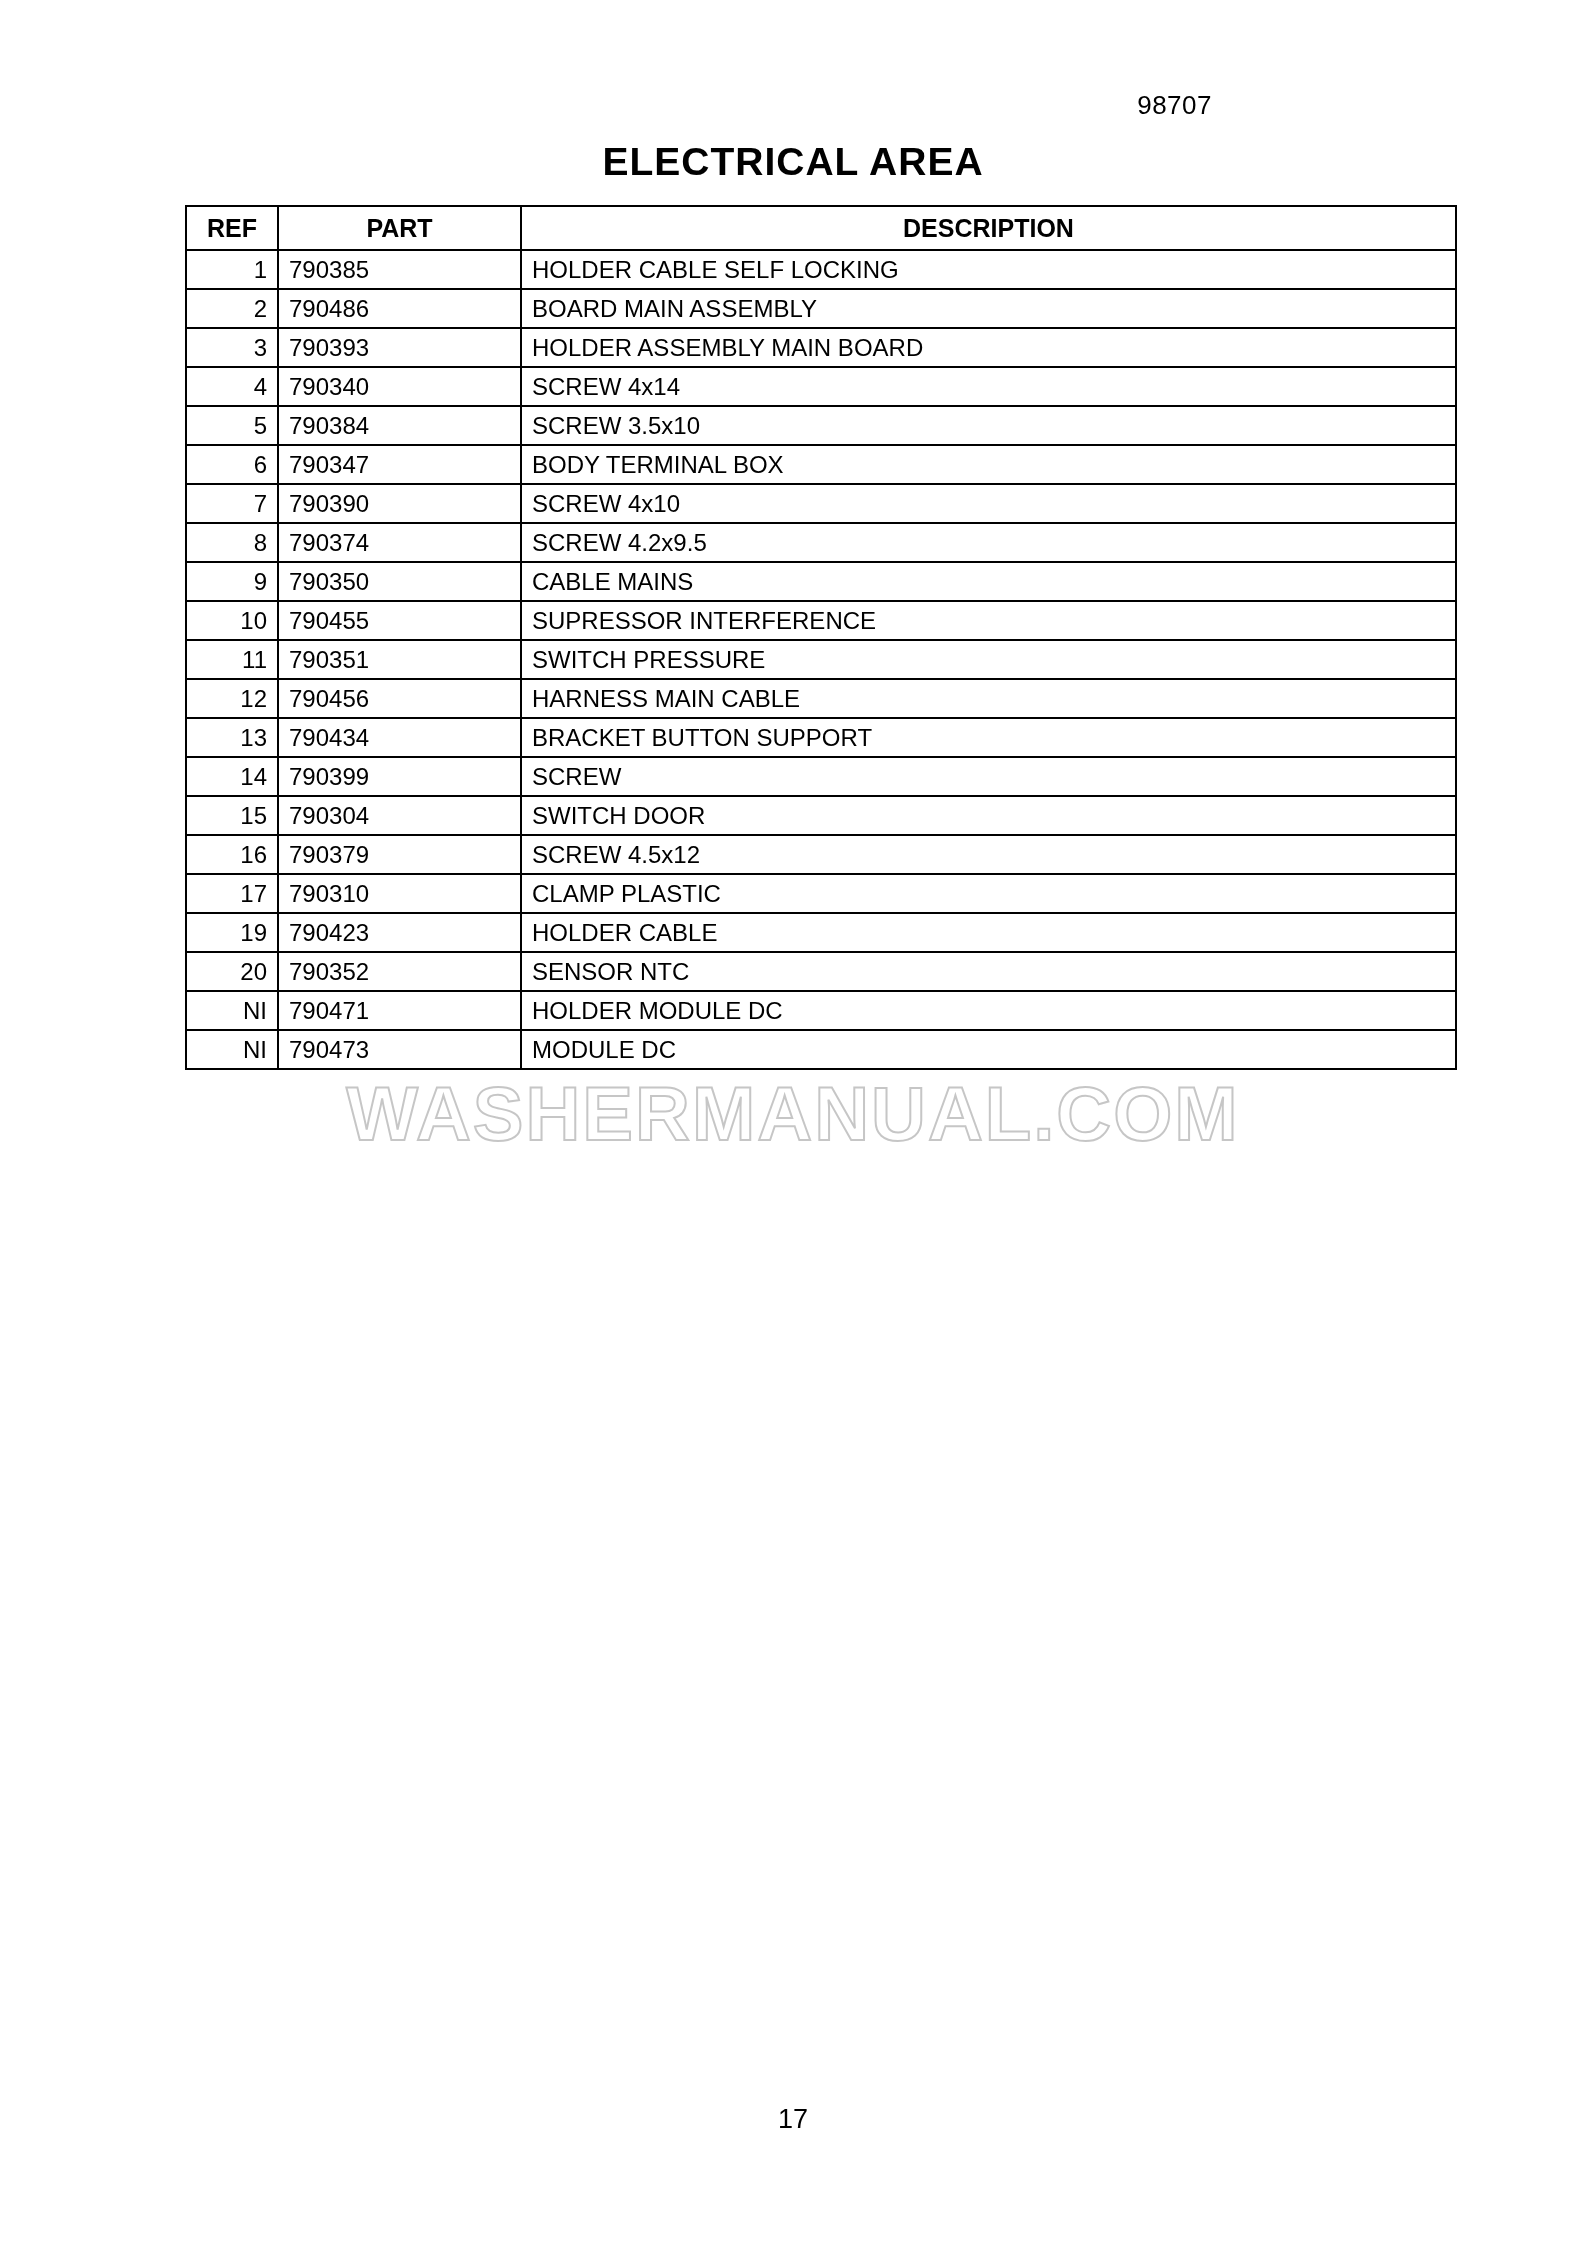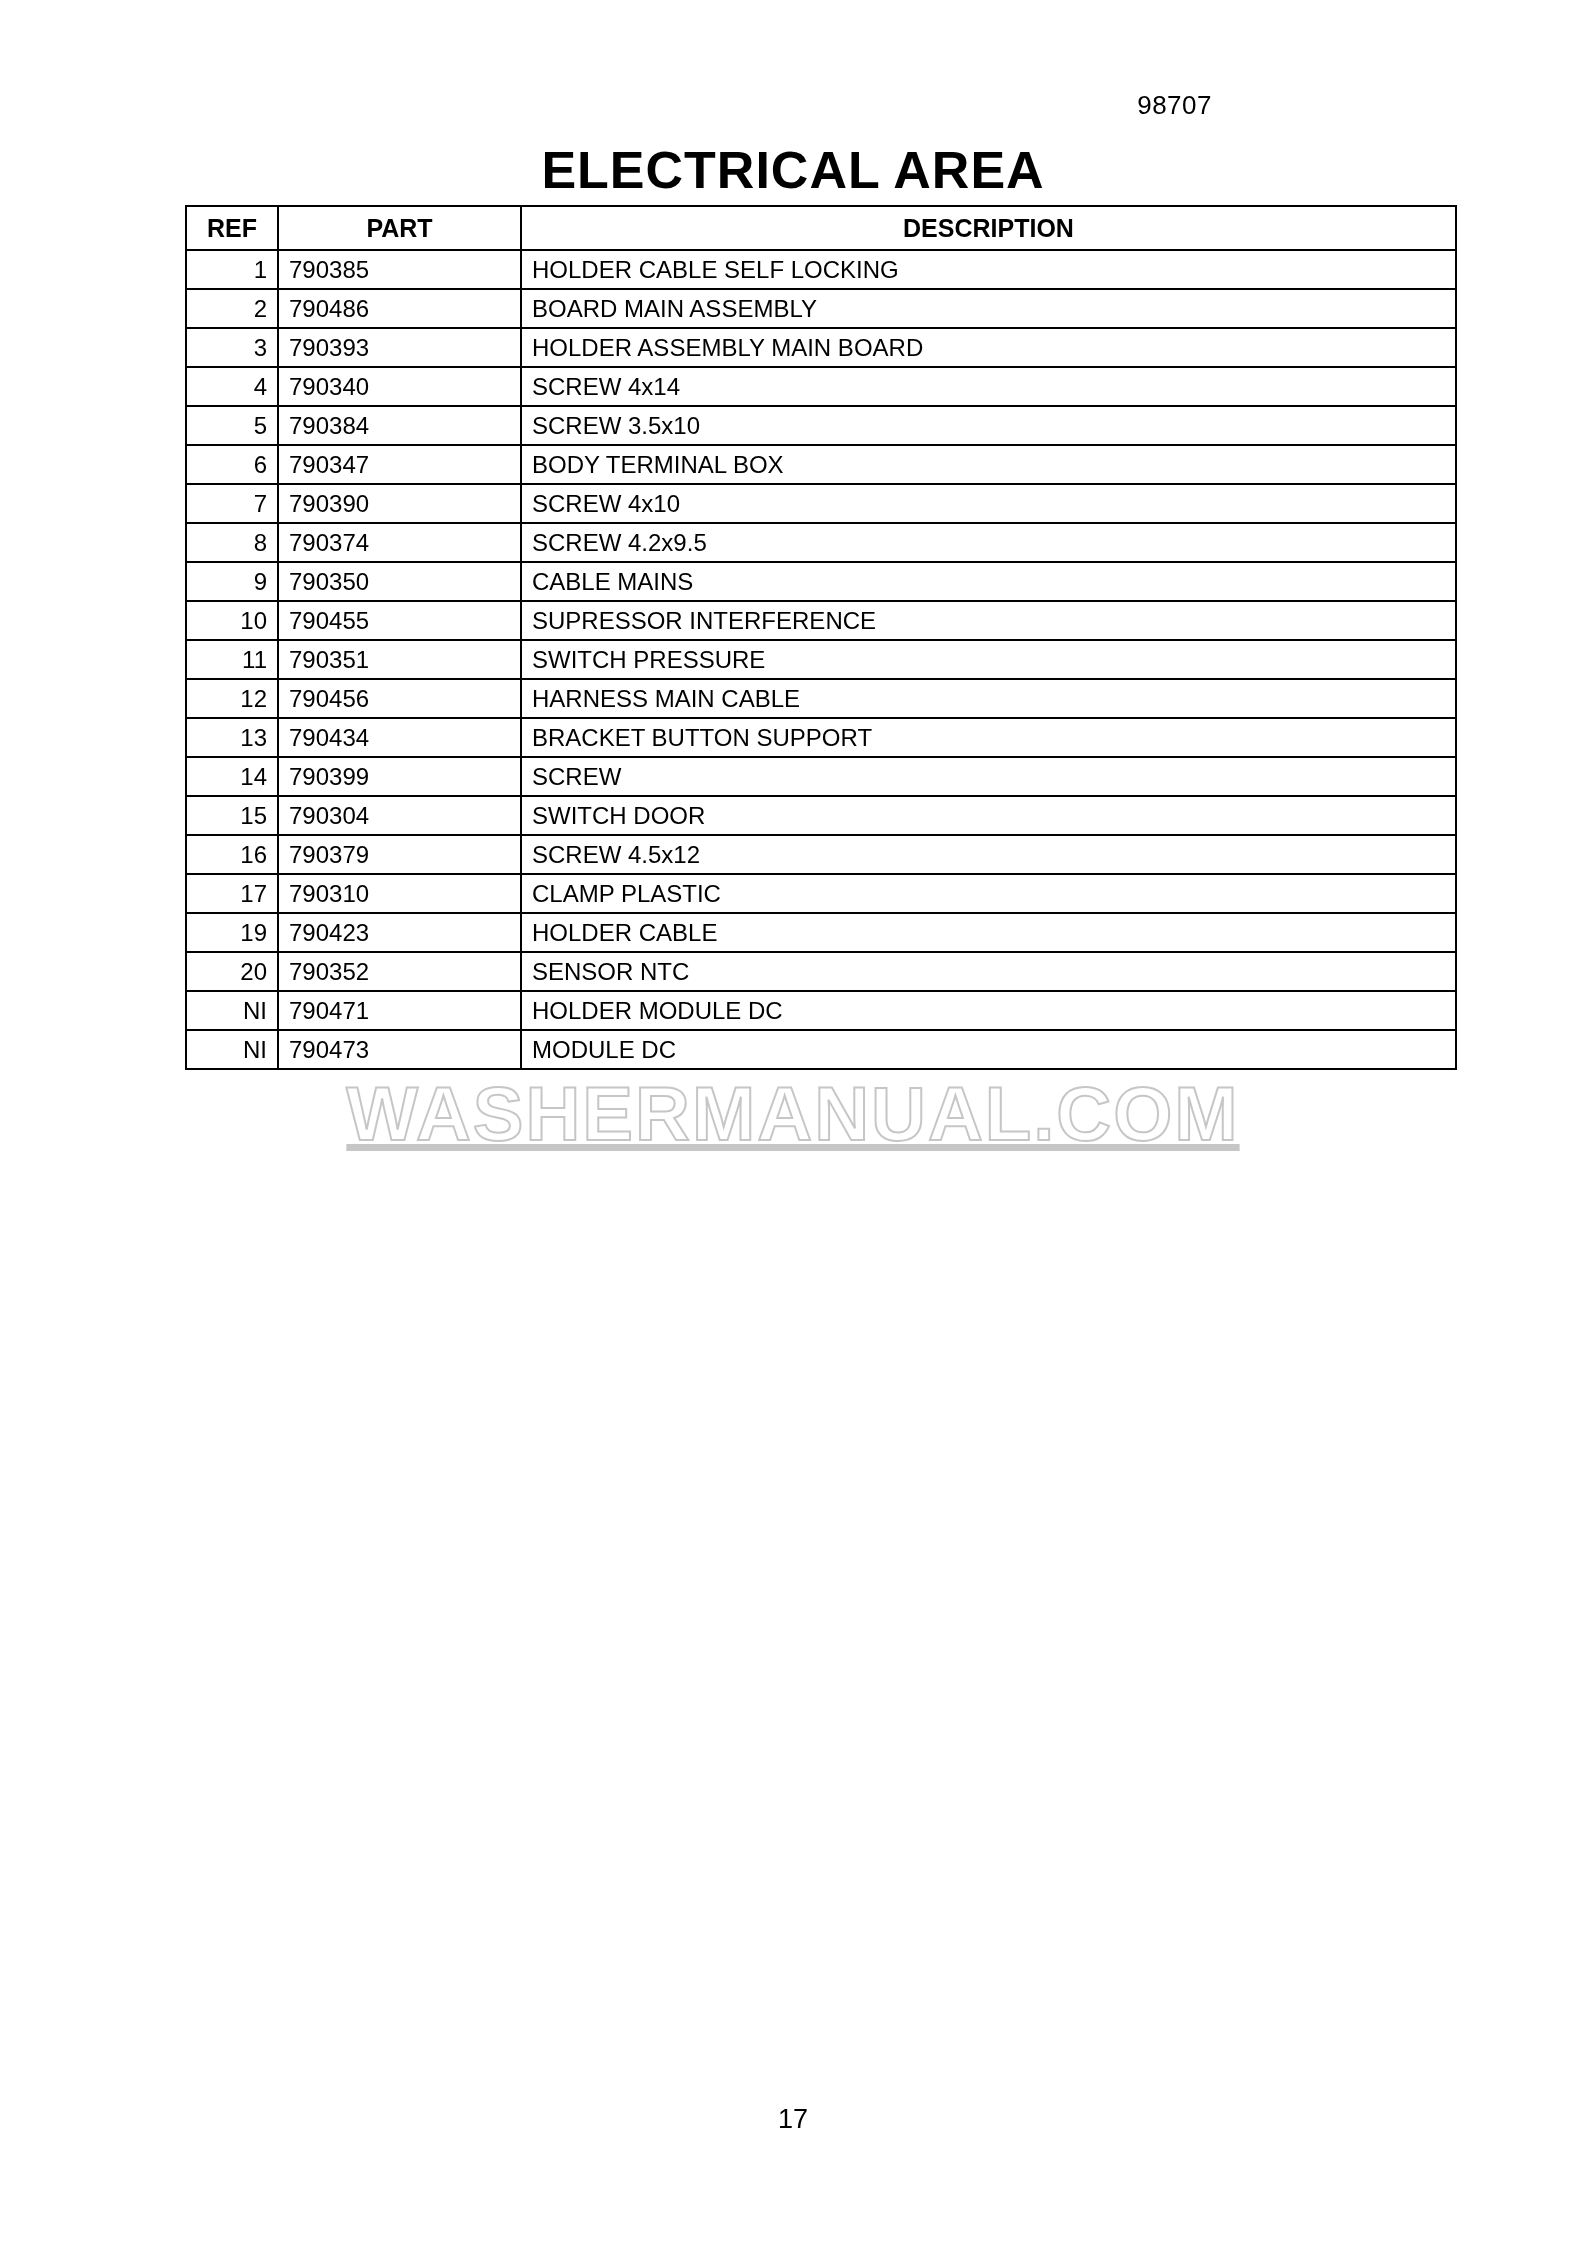--- a/index.html
+++ b/index.html
@@ -30,21 +30,21 @@
     font-size: 26px;
     letter-spacing: 0.5px;
   }
 
   .page-title {
     position: absolute;
     top: 140px;
     left: 0;
     width: 1586px;
     text-align: center;
-    font-size: 52px;
+    font-size: 39px;
     font-weight: bold;
     letter-spacing: 1px;
   }
 
   .table-wrap {
     position: absolute;
     top: 205px;
     left: 185px;
     width: 1272px;
   }
@@ -88,21 +88,20 @@
     left: 0;
     width: 1586px;
     text-align: center;
     font-size: 76px;
     font-weight: bold;
     letter-spacing: 2px;
     color: rgba(0,0,0,0);
     -webkit-text-stroke: 2px rgba(120,120,120,0.42);
     pointer-events: none;
     font-family: "Liberation Sans", sans-serif;
-    text-decoration: underline;
   }
 
   .page-number {
     position: absolute;
     bottom: 110px;
     left: 0;
     width: 1586px;
     text-align: center;
     font-size: 27px;
   }

